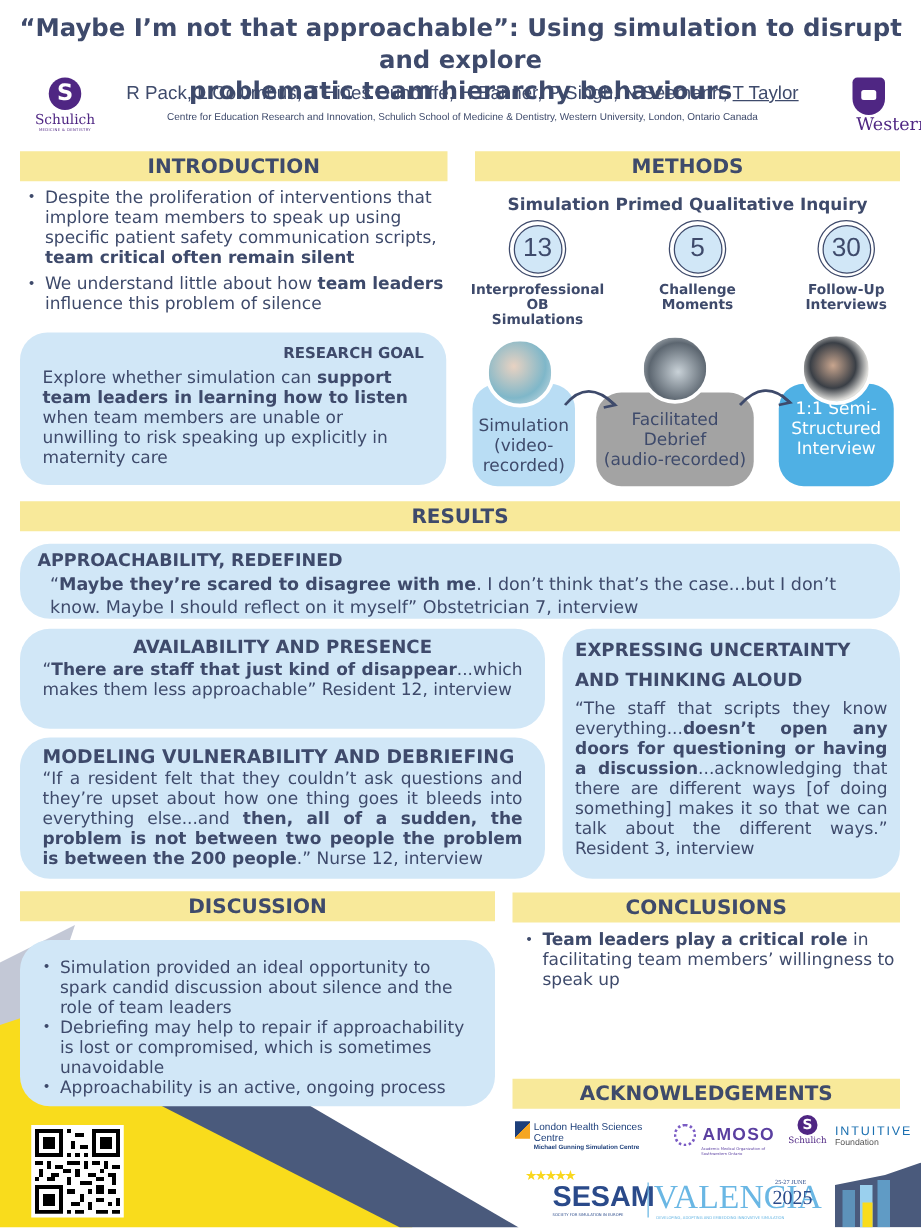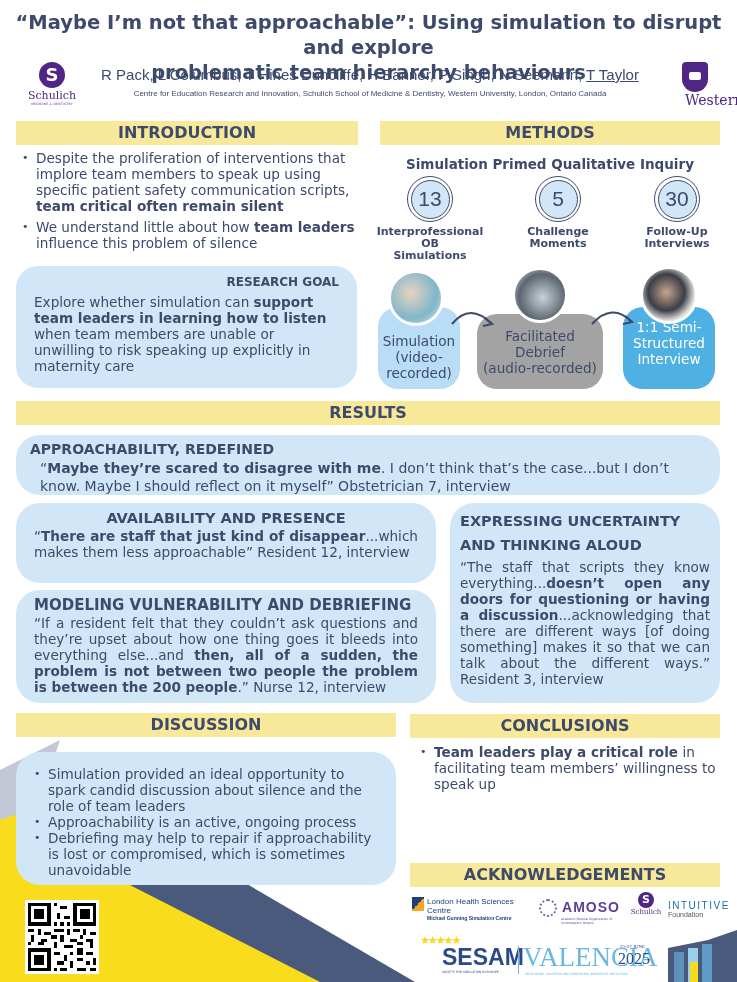--- a/index.html
+++ b/index.html
@@ -217,22 +217,22 @@
       <div>EXPRESSING UNCERTAINTY</div>
       <div>AND THINKING ALOUD</div>
     </div>
   <div class="res-quote" style="margin-top:2px;"><span>“The staff that scripts they know everything...</span><b>doesn’t open any doors for questioning or having a discussion</b><span>...acknowledging that there are different ways [of doing something] makes it so that we can talk about the different ways.” Resident 3, interview</span></div>
 </div>
 
 <div class="abs bar" style="left:16px; top:713px; width:380px;">DISCUSSION</div>
 <div class="abs blue-box disc-box">
   <ul class="bullets">
     <li>Simulation provided an ideal opportunity to spark candid discussion about silence and the role of team leaders</li>
+    <li>Debriefing may help to repair if approachability is lost or compromised, which is sometimes unavoidable</li>
     <li>Approachability is an active, ongoing process</li>
-    <li>Debriefing may help to repair if approachability is lost or compromised, which is sometimes unavoidable</li>
   </ul>
 </div>
 
 <div class="abs bar" style="left:410px; top:714px; width:310px;">CONCLUSIONS</div>
 <ul class="abs bullets concl-list">
   <li><span></span><b>Team leaders play a critical role</b><span> in facilitating team members’ willingness to speak up</span></li>
 </ul>
 
 <div class="abs bar" style="left:410px; top:863px; width:310px;">ACKNOWLEDGEMENTS</div>
 

